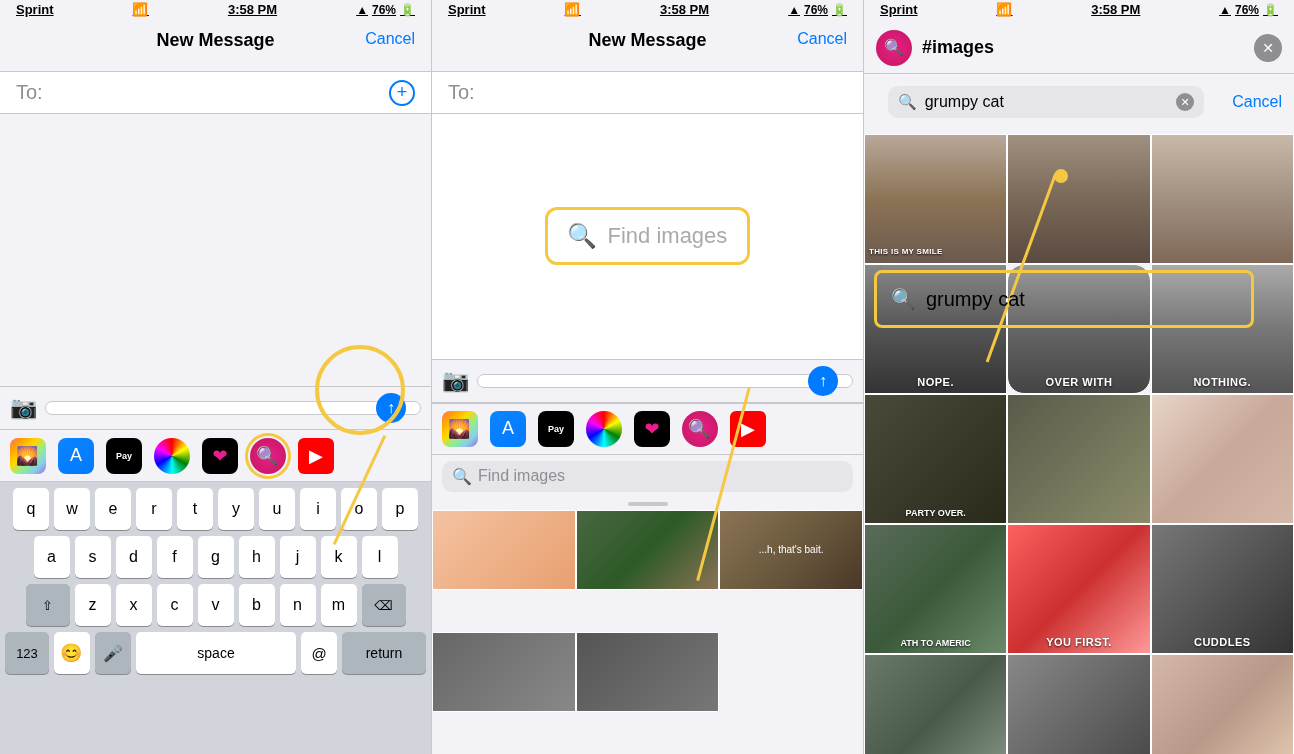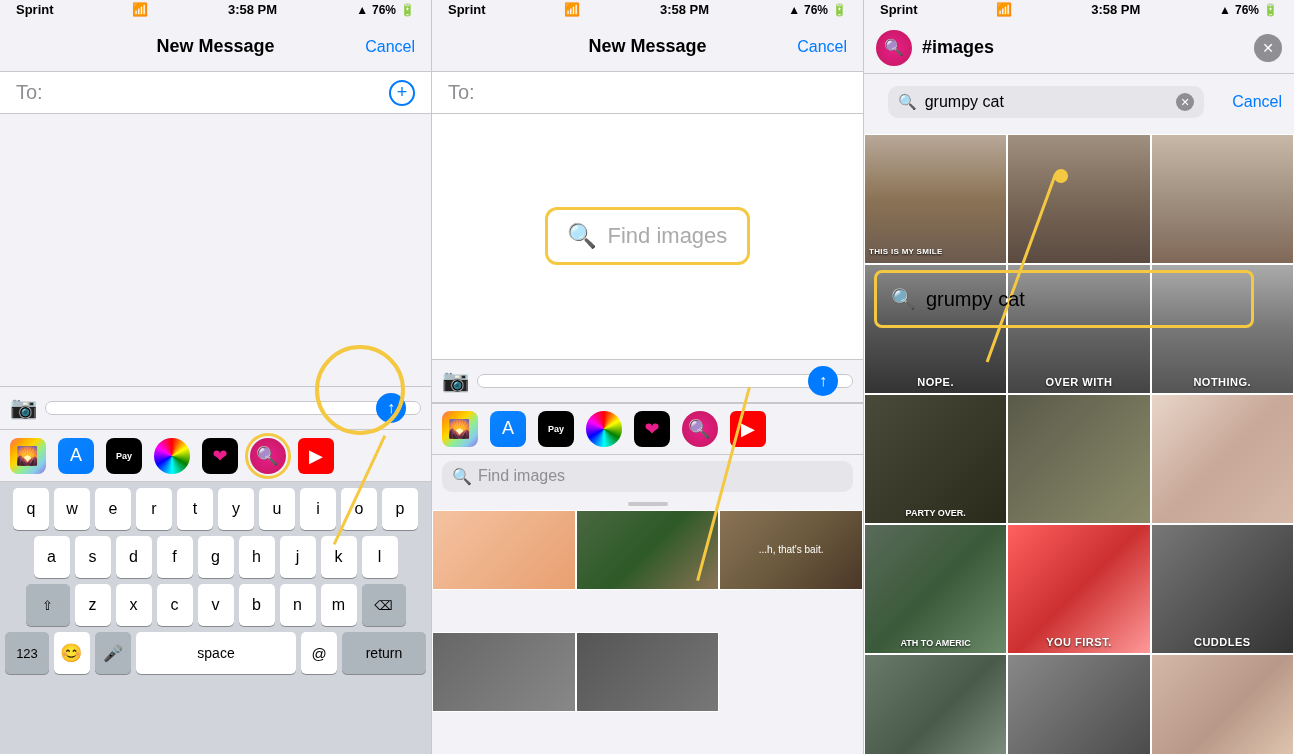--- a/index.html
+++ b/index.html
@@ -28,30 +28,31 @@
     
     .status-bar {
       display: flex;
       justify-content: space-between;
       align-items: center;
       padding: 1px 16px 4px;
       background: #f2f2f7;
       font-size: 13px;
       font-weight: 600;
       height: 22px;
+      text-decoration: underline;
     }
     .status-bar .carrier { font-size: 13px; font-weight: 600; }
     .status-bar .time { font-size: 13px; font-weight: 600; }
     .status-bar .right-icons { display: flex; align-items: center; gap: 4px; font-size: 12px; }
 
     
     .nav-bar {
       display: flex;
       justify-content: center;
-      align-items: center;
+      align-items: flex-start;
       padding: 8px 16px;
       background: #f2f2f7;
       position: relative;
       border-bottom: 1px solid #c8c8cc;
       height: 50px;
     }
     .nav-bar .nav-title { font-size: 18px; font-weight: 600; }
     .nav-bar .nav-cancel {
       position: absolute;
       right: 16px;
@@ -425,21 +426,21 @@
       text-shadow: 0 1px 2px rgba(0,0,0,0.8);
       padding-bottom: 4px;
       text-align: right;
       line-height: 1.2;
     }
     
     .cat-a { background: linear-gradient(180deg, #b8a898 0%, #8b7355 50%, #6b5a4e 100%); }
     .cat-b { background: linear-gradient(180deg, #a09080 0%, #7a6858 50%, #5a4a40 100%); }
     .cat-c { background: linear-gradient(180deg, #c8b8a8 0%, #a09080 50%, #806858 100%); }
     .cat-d { background: linear-gradient(180deg, #888 0%, #555 50%, #333 100%); }
-    .cat-e { background: linear-gradient(180deg, #999 0%, #666 50%, #444 100%); }
+    .cat-e { background: linear-gradient(180deg, #999 0%, #666 50%, #444 100%); border-radius: 17px; }
     .cat-f { background: linear-gradient(180deg, #aaa 0%, #777 50%, #555 100%); }
     .cat-g { background: linear-gradient(180deg, #5a6a5a 0%, #3a4a3a 50%, #2a3a2a 100%); }
     .cat-h { background: linear-gradient(180deg, #8b8b7a 0%, #6b6b5a 50%, #4b4b3a 100%); }
     .cat-i { background: linear-gradient(180deg, #d4c8b8, #b8a898, #e8d0c0); }
 
     .cat-text { font-size: 11px; font-weight: 800; letter-spacing: 0.5px; }
     .cat-text-sm { font-size: 9px; font-weight: 700; }
 
     
     .smile-text {

